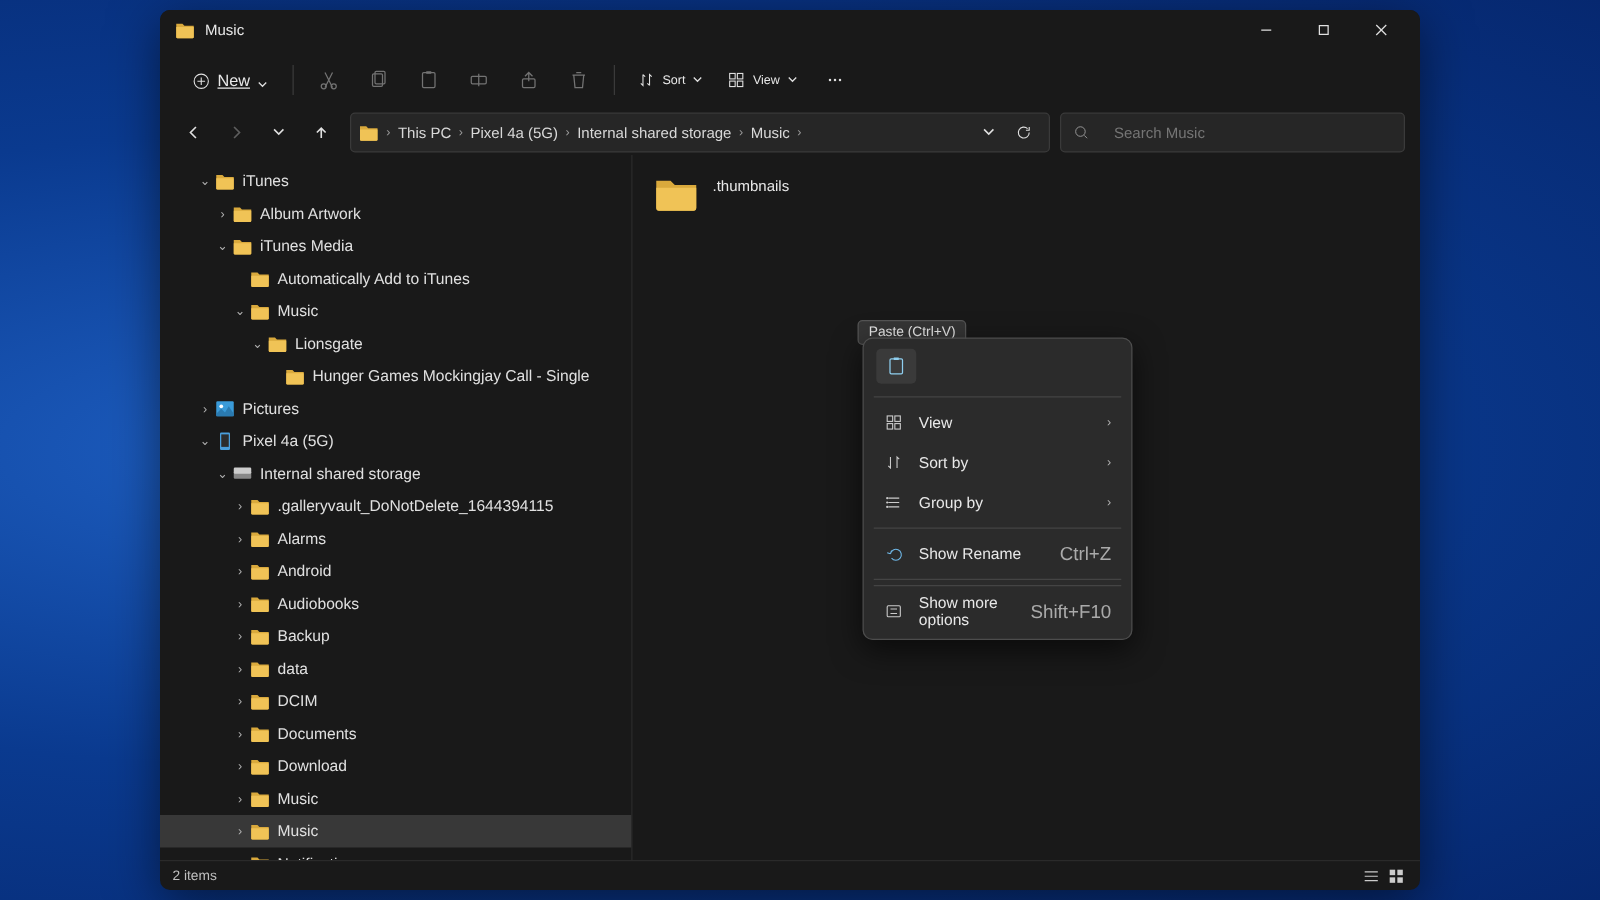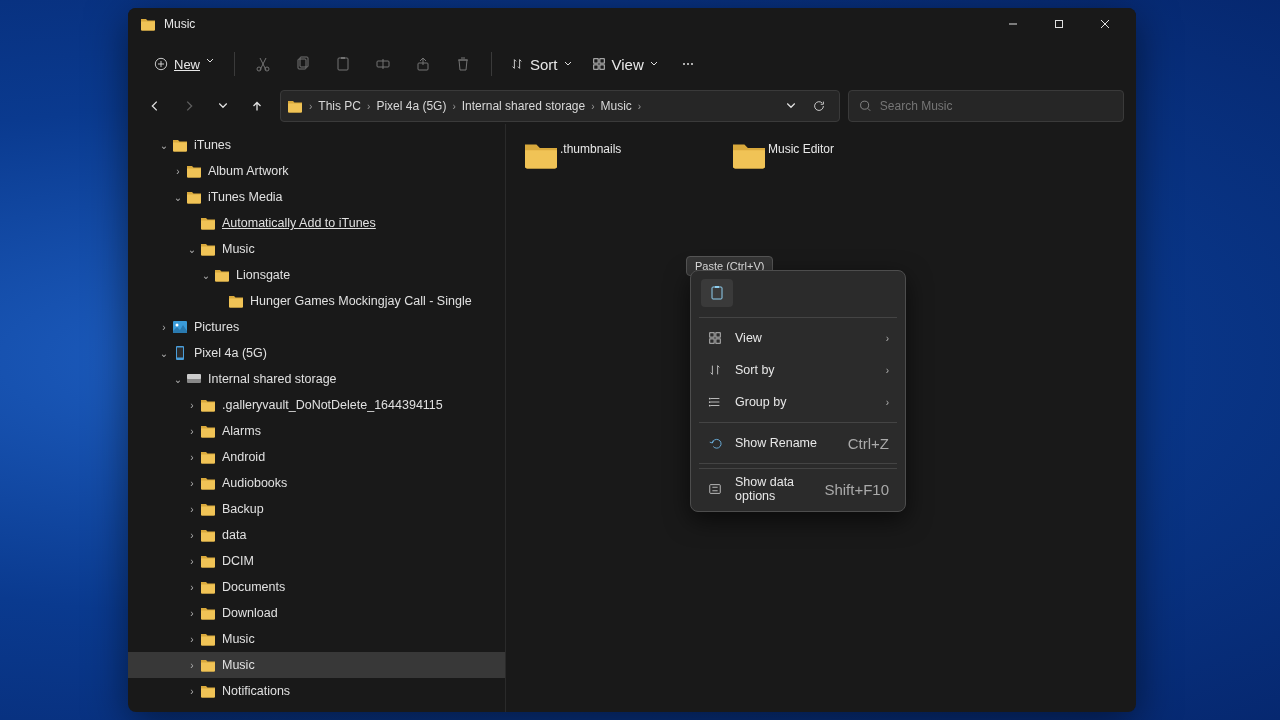--- a/index.html
+++ b/index.html
@@ -20,65 +20,65 @@
 }
 .titlebar .folder-icon { width: 16px; height: 16px; margin-right: 8px; }
 .titlebar .title { font-size: 12px; color: #e8e8e8; flex: 0 0 auto; }
 .titlebar .spacer { flex: 1; }
 .winbtn { width: 46px; height: 32px; display: flex; align-items: center; justify-content: center; cursor: pointer; }
 .winbtn svg { stroke: #e0e0e0; }
 .toolbar {
   height: 48px; display: flex; align-items: center; padding: 0 16px; gap: 4px;
 }
 .new-btn {
-  display: flex; align-items: flex-start; gap: 6px; padding: 6px 10px;
+  display: flex; align-items: flex-end; gap: 6px; padding: 6px 10px;
   border-radius: 4px; font-size: 13px; color: #e8e8e8; cursor: pointer; text-decoration: underline;
 }
 .tb-icon { width: 36px; height: 36px; display: flex; align-items: center; justify-content: center; border-radius: 4px; opacity: 0.45; }
 .tb-sep { width: 1px; height: 24px; background: #3a3a3a; margin: 0 6px; }
 .sort-btn, .view-btn {
   display: flex; align-items: center; gap: 6px; padding: 6px 8px;
-  font-size: 15px; color: #e8e8e8; border-radius: 4px; cursor: pointer;
+  font-size: 10px; color: #e8e8e8; border-radius: 4px; cursor: pointer;
 }
 .addrbar {
   height: 36px; display: flex; align-items: center; padding: 0 12px; gap: 8px;
 }
 .nav-icons { display: flex; gap: 4px; align-items: center; }
 .nav-ic { width: 30px; height: 30px; display: flex; align-items: center; justify-content: center; border-radius: 4px; cursor: pointer; }
 .nav-ic.disabled { opacity: 0.35; }
 .breadcrumb {
   flex: 1; height: 32px; background: #262626; border: 1px solid #3a3a3a; border-radius: 4px;
   display: flex; align-items: center; padding: 0 6px; font-size: 12px; color: #d8d8d8;
 }
 .breadcrumb .seg { padding: 0 4px; cursor: pointer; }
 .breadcrumb .chev { padding: 0 2px; color: #9a9a9a; font-size: 10px; }
 .breadcrumb .tail { flex: 1; }
 .breadcrumb .dd, .breadcrumb .refresh { width: 28px; display:flex; justify-content:center; cursor:pointer; }
 .searchbox {
   width: 276px; height: 32px; background: #262626; border: 1px solid #3a3a3a; border-radius: 4px;
   display: flex; align-items: center; padding: 0 10px; gap: 8px;
 }
-.searchbox input { background: transparent; border: none; outline: none; color: #d0d0d0; font-size: 12px; width: 100%; }
+.searchbox input { background: transparent; border: none; outline: none; color: #d0d0d0; font-size: 12px; width: 100%; margin-left: 12px; }
 .main { flex: 1; display: flex; min-height: 0; }
 .sidebar {
   width: 378px; overflow-y: auto; padding: 8px 0; border-right: 1px solid #2a2a2a;
 }
 .sidebar::-webkit-scrollbar { width: 3px; }
 .sidebar::-webkit-scrollbar-thumb { background: #555; }
 .tree-row {
   display: flex; align-items: center; height: 26px; font-size: 12.5px; color: #e0e0e0;
   cursor: pointer; position: relative;
 }
 .tree-row.selected { background: #383838; }
 .tree-row .expander { width: 16px; text-align: center; color: #b0b0b0; font-size: 10px; }
 .tree-row .ic { width: 16px; height: 16px; margin-right: 6px; flex-shrink: 0; }
 .content { flex: 1; position: relative; padding: 12px; }
 .fgrid { display: flex; flex-wrap: wrap; gap: 8px; }
 .fitem {
-  width: 200px; display: flex; align-items: flex-start; gap: 0; padding: 4px;
+  width: 200px; display: flex; align-items: flex-start; gap: 10px; padding: 4px;
   border-radius: 4px; cursor: pointer;
 }
 .fitem .big-folder { width: 38px; height: 32px; }
 .fitem .lbl { font-size: 12px; color: #e8e8e8; padding-top: 2px; }
 .statusbar {
   height: 24px; border-top: 1px solid #2a2a2a; display: flex; align-items: center;
   padding: 0 10px; font-size: 11px; color: #c0c0c0;
 }
 .statusbar .sp { flex: 1; }
 .view-toggle { width: 18px; height: 18px; display: flex; align-items:center; justify-content:center; margin-left:2px; cursor:pointer; }
@@ -298,21 +298,21 @@
           </svg>
           <span>Album Artwork</span>
         </div>
         <div class="tree-row" style="padding-left: 42px;">
           <span class="expander">⌄</span>
           <svg class="ic" viewBox="0 0 16 16">
             <use href="#folder-icon-def"></use>
           </svg>
           <span>iTunes Media</span>
         </div>
-        <div class="tree-row" style="padding-left: 56px; text-decoration: underline;">
+        <div class="tree-row" style="padding-left: 56px;">
           <span class="expander"></span>
           <svg class="ic" viewBox="0 0 16 16">
             <use href="#folder-icon-def"></use>
           </svg>
           <span>Automatically Add to iTunes</span>
         </div>
         <div class="tree-row" style="padding-left: 56px;">
           <span class="expander">⌄</span>
           <svg class="ic" viewBox="0 0 16 16">
             <use href="#folder-icon-def"></use>
@@ -445,31 +445,43 @@
       </div>
     <div class="content">
       <div class="fgrid" id="fgrid">
           <div class="fitem">
             <svg class="big-folder" viewBox="0 0 16 14">
               <path fill="#d9a93c" d="M1 2 h5 l1.5 1.5 H15 v8 a1 1 0 0 1 -1 1 H2 a1 1 0 0 1 -1 -1 Z"></path>
               <path fill="#f0c356" d="M1 4.5 H15 v7 a1 1 0 0 1 -1 1 H2 a1 1 0 0 1 -1 -1 Z"></path>
             </svg>
             <span class="lbl">.thumbnails</span>
           </div>
-          <div class="fitem">
-            <svg class="big-folder" viewBox="0 0 16 14">
-              <path fill="#d9a93c" d="M1 2 h5 l1.5 1.5 H15 v8 a1 1 0 0 1 -1 1 H2 a1 1 0 0 1 -1 -1 Z"></path>
-              <path fill="#f0c356" d="M1 4.5 H15 v7 a1 1 0 0 1 -1 1 H2 a1 1 0 0 1 -1 -1 Z"></path>
-            </svg>
-            <span class="lbl">Music Editor</span>
-          </div>
-        </div>
-    </div>
-  </div>
-
+        </div>
+    </div>
+  </div>
+
+  <div class="statusbar">
+    <span>2 items</span>
+    <span class="sp"></span>
+    <div class="view-toggle">
+        <svg width="14" height="14" viewBox="0 0 16 16">
+          <line x1="2" y1="4" x2="14" y2="4" stroke="#ccc"></line>
+          <line x1="2" y1="8" x2="14" y2="8" stroke="#ccc"></line>
+          <line x1="2" y1="12" x2="14" y2="12" stroke="#ccc"></line>
+        </svg>
+      </div>
+    <div class="view-toggle">
+        <svg width="14" height="14" viewBox="0 0 16 16">
+          <rect x="2" y="2" width="5" height="5" fill="#ccc"></rect>
+          <rect x="9" y="2" width="5" height="5" fill="#ccc"></rect>
+          <rect x="2" y="9" width="5" height="5" fill="#ccc"></rect>
+          <rect x="9" y="9" width="5" height="5" fill="#ccc"></rect>
+        </svg>
+      </div>
+  </div>
 </div>
 
 <div class="tooltip">Paste (Ctrl+V)</div>
 
 <div class="context-menu">
   <div class="ctx-icons-row">
     <div class="ctx-icon-btn">
       <svg width="16" height="16" viewBox="0 0 16 16">
           <rect x="3" y="2" width="10" height="12" rx="1" fill="none" stroke="#8fcff0"></rect>
           <rect x="6" y="1" width="4" height="2" fill="#8fcff0"></rect>
@@ -527,16 +539,16 @@
   <div class="ctx-sep"></div>
   <div class="ctx-sep"></div>
   <div class="ctx-row">
     <span class="cic">
         <svg width="14" height="14" viewBox="0 0 16 16">
           <rect x="2" y="3" width="12" height="10" rx="1" fill="none" stroke="#ccc"></rect>
           <line x1="5" y1="6" x2="11" y2="6" stroke="#ccc"></line>
           <line x1="5" y1="10" x2="11" y2="10" stroke="#ccc"></line>
         </svg>
       </span>
-    <span class="txt">Show data options</span>
+    <span class="txt">Show more options</span>
     <span class="shortcut">Shift+F10</span>
   </div>
 </div>
 
 </body></html>

